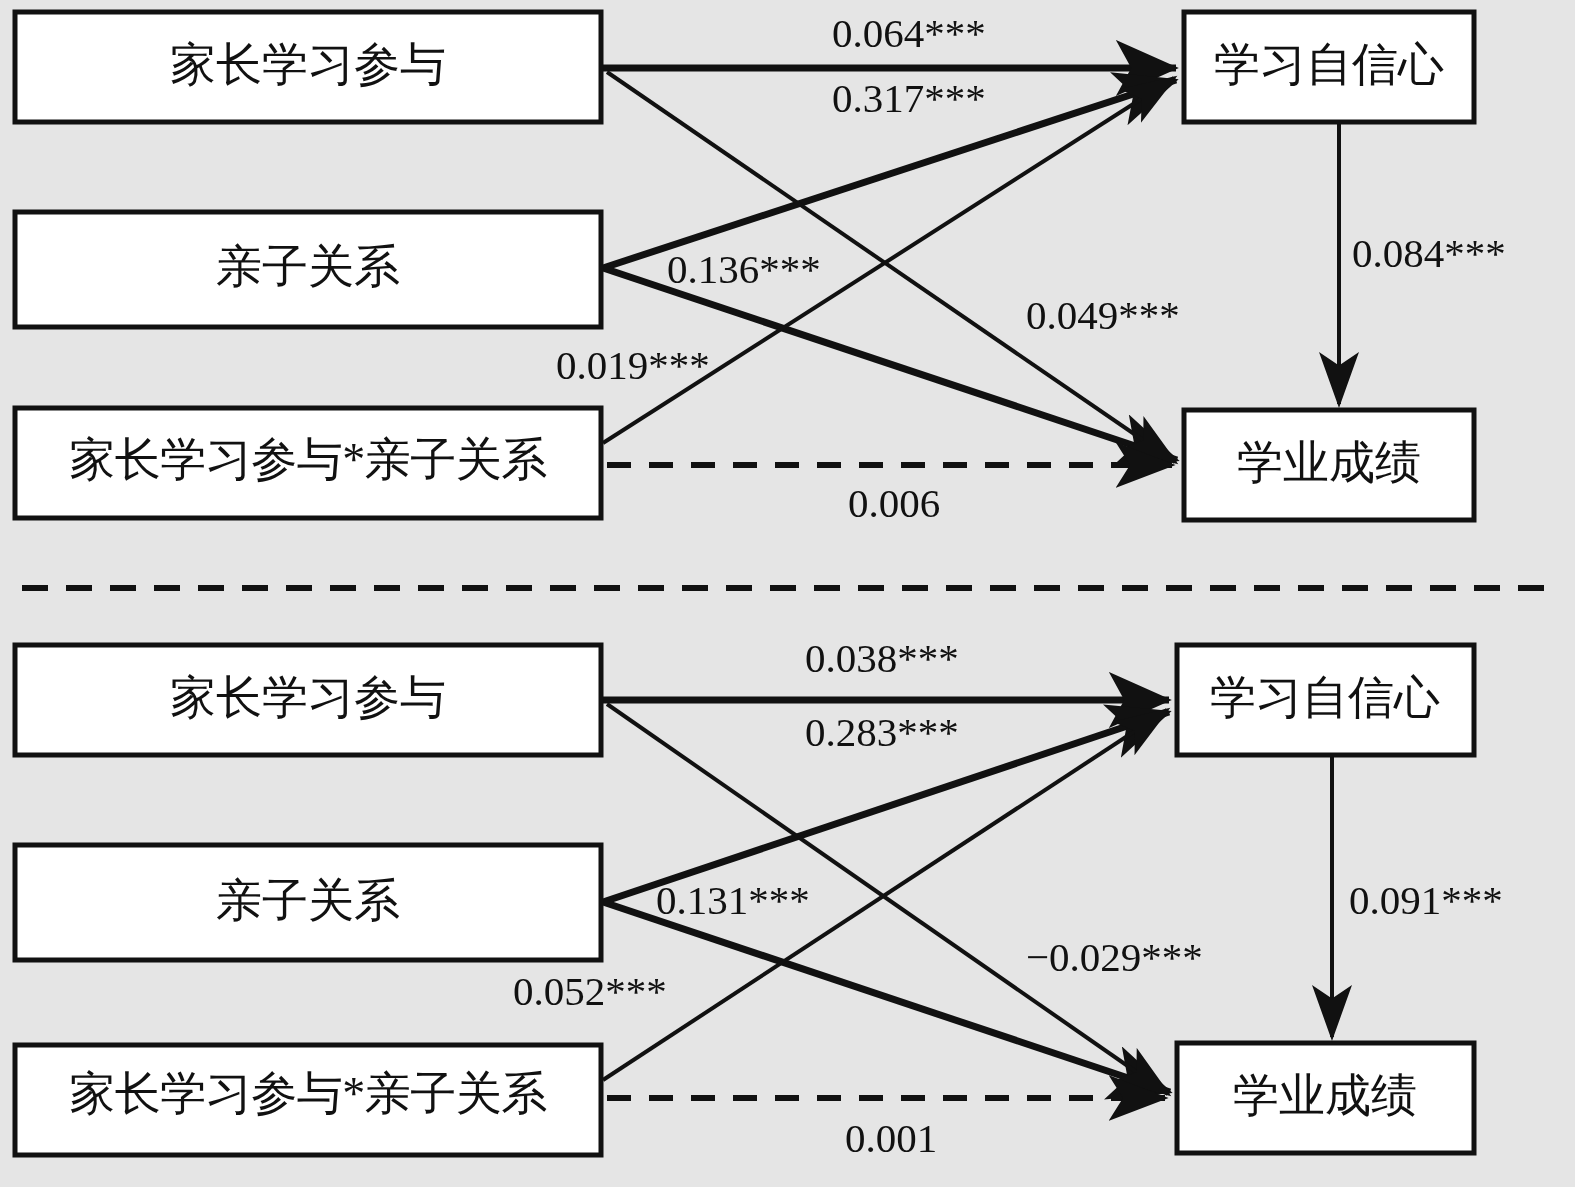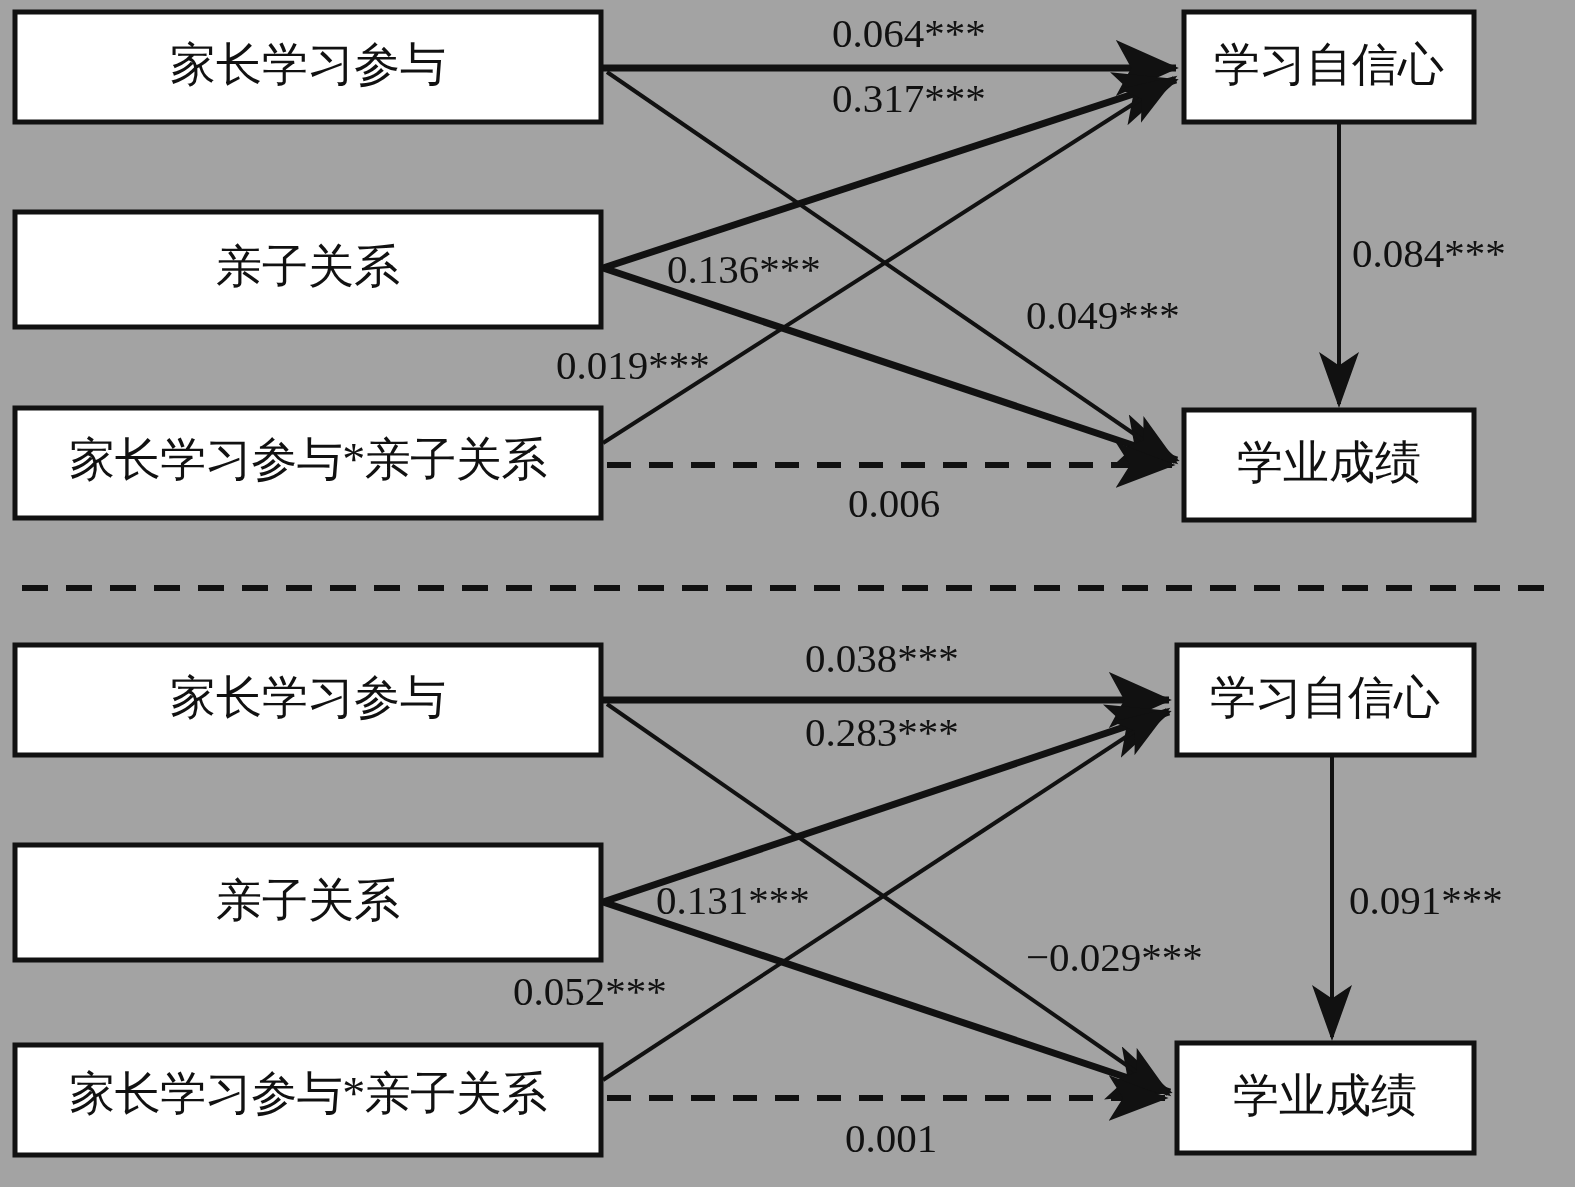--- a/index.html
+++ b/index.html
@@ -4,21 +4,21 @@
 <style>
   html, body {
     margin: 0;
     padding: 0;
     background: #ffffff;
   }
   #root {
     position: relative;
     width: 1575px;
     height: 1187px;
-    background: #a3a3a3;
+    background: #e5e5e5;
     font-family: "Liberation Serif", "DejaVu Serif", serif;
     overflow: hidden;
   }
   svg.diagram {
     position: absolute;
     left: 0;
     top: 0;
     width: 1575px;
     height: 1187px;
   }

